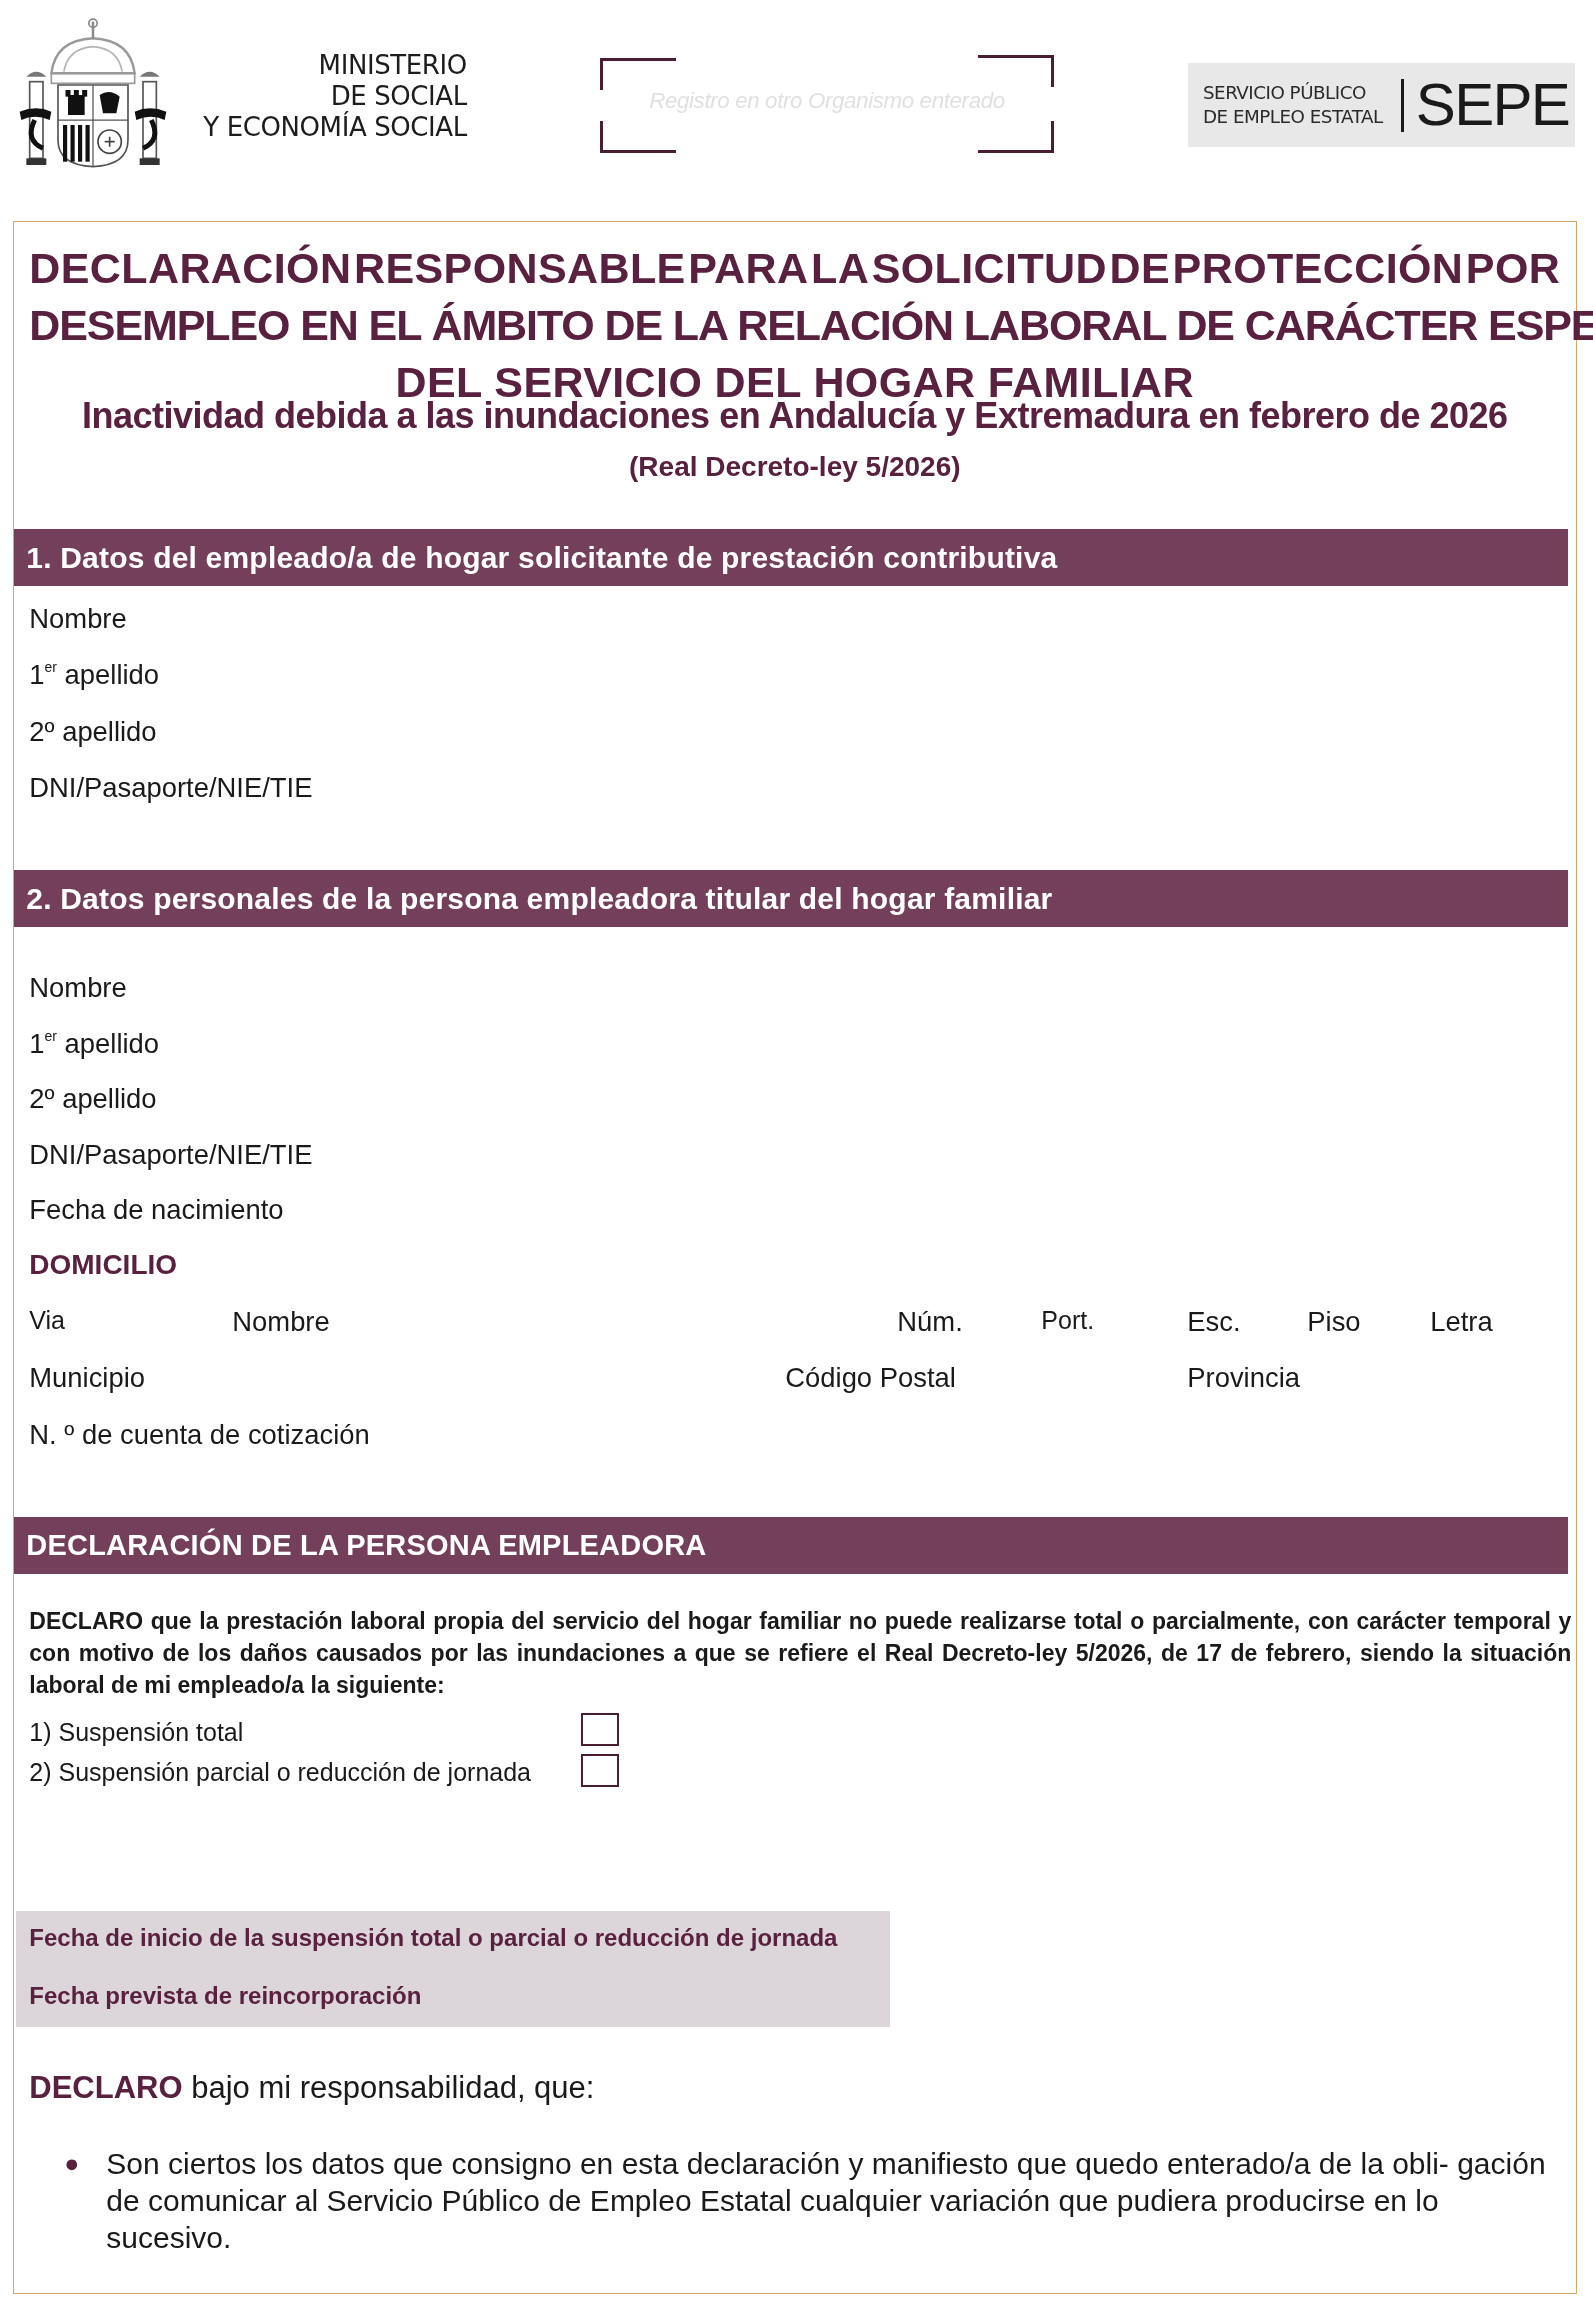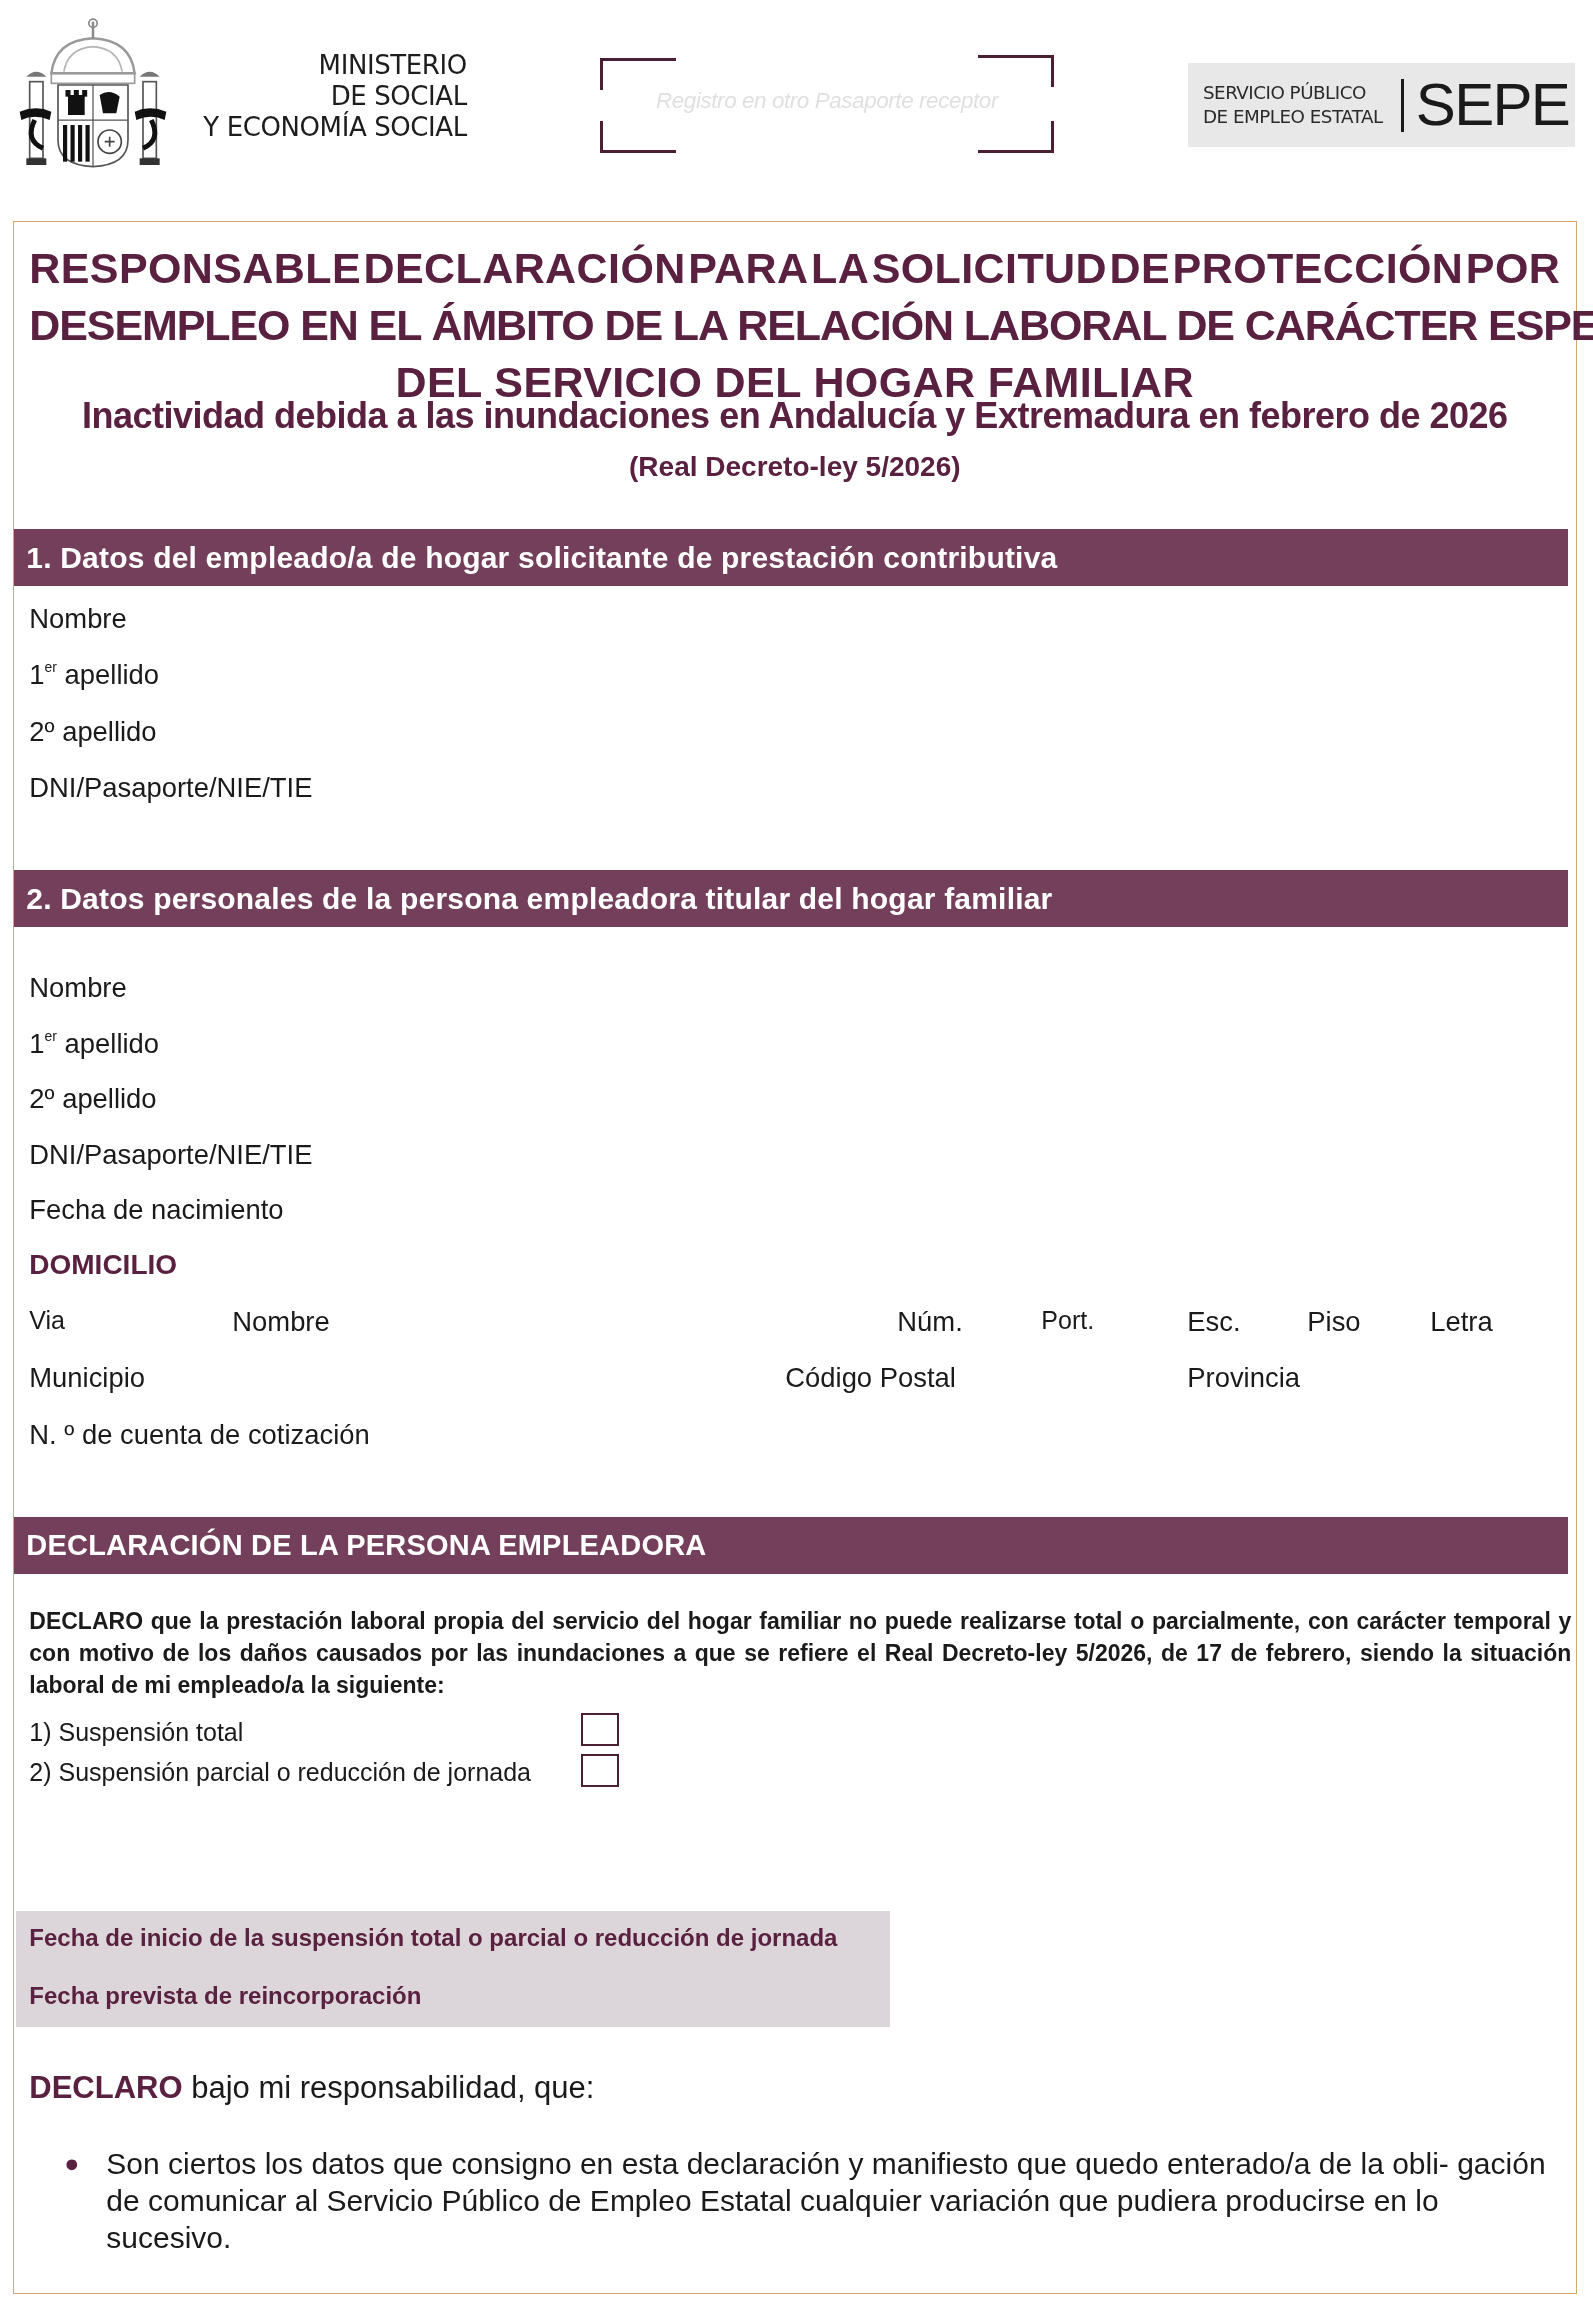--- a/index.html
+++ b/index.html
@@ -109,39 +109,39 @@
       <div>DE SOCIAL</div>
       <div>Y ECONOMÍA SOCIAL</div>
     </div>
   </div>
 
   <div class="register-box">
     <div class="corner tl"></div>
     <div class="corner bl"></div>
     <div class="corner tr"></div>
     <div class="corner br"></div>
-    <div class="register-label">Registro en otro Pasaporte receptor</div>
+    <div class="register-label">Registro en otro Organismo enterado</div>
   </div>
 
   <div class="sepe-logo">
     <div class="sepe-small">
       <div>SERVICIO PÚBLICO</div>
       <div>DE EMPLEO ESTATAL</div>
     </div>
     <div class="sepe-divider"></div>
     <div class="sepe-big">SEPE</div>
   </div>
 </div>
 
 <div class="form-frame">
 
   <div class="title-main">
     <span class="title-line justify">
+      <span>DECLARACIÓN</span>
       <span>RESPONSABLE</span>
-      <span>DECLARACIÓN</span>
       <span>PARA</span>
       <span>LA</span>
       <span>SOLICITUD</span>
       <span>DE</span>
       <span>PROTECCIÓN</span>
       <span>POR</span>
     </span>
     <span class="title-line" style="letter-spacing:-1.1px;">DESEMPLEO EN EL ÁMBITO DE LA RELACIÓN LABORAL DE CARÁCTER ESPECIAL</span>
     <span class="title-line center">DEL SERVICIO DEL HOGAR FAMILIAR</span>
   </div>

